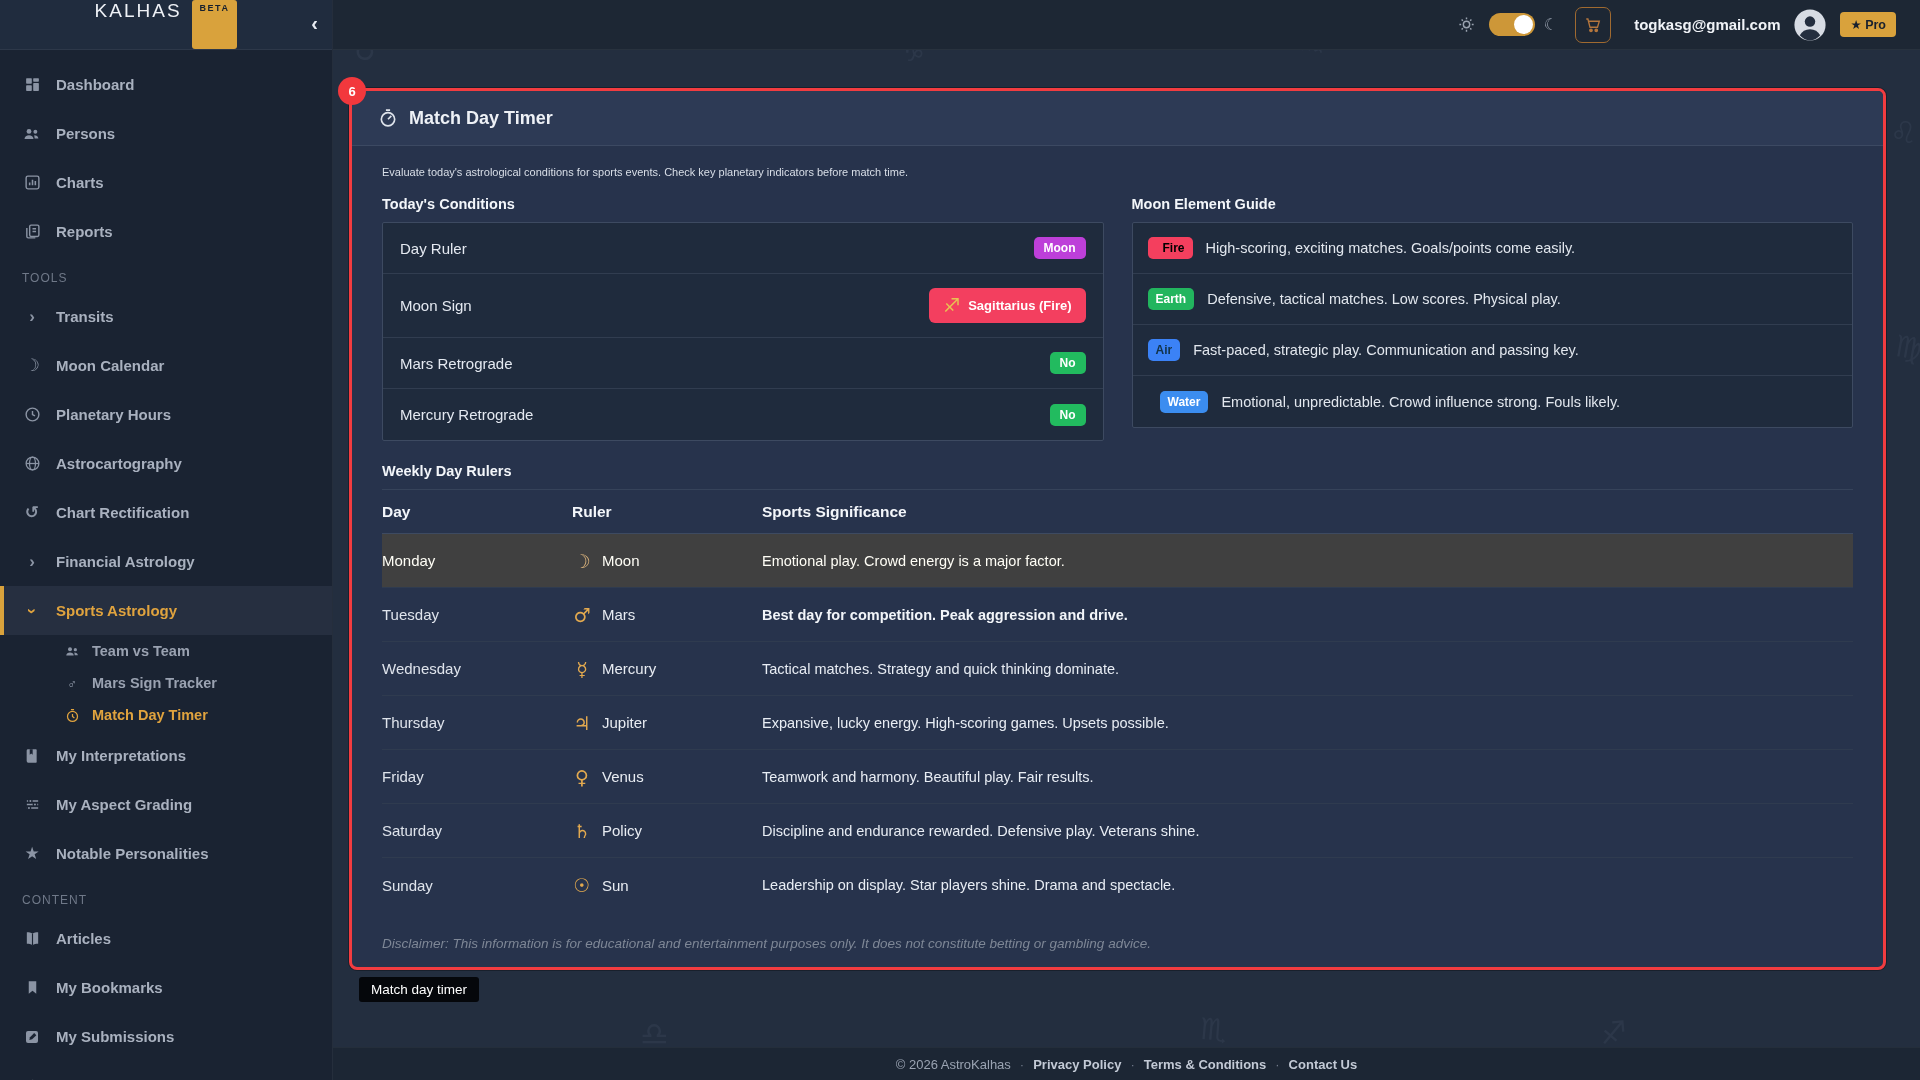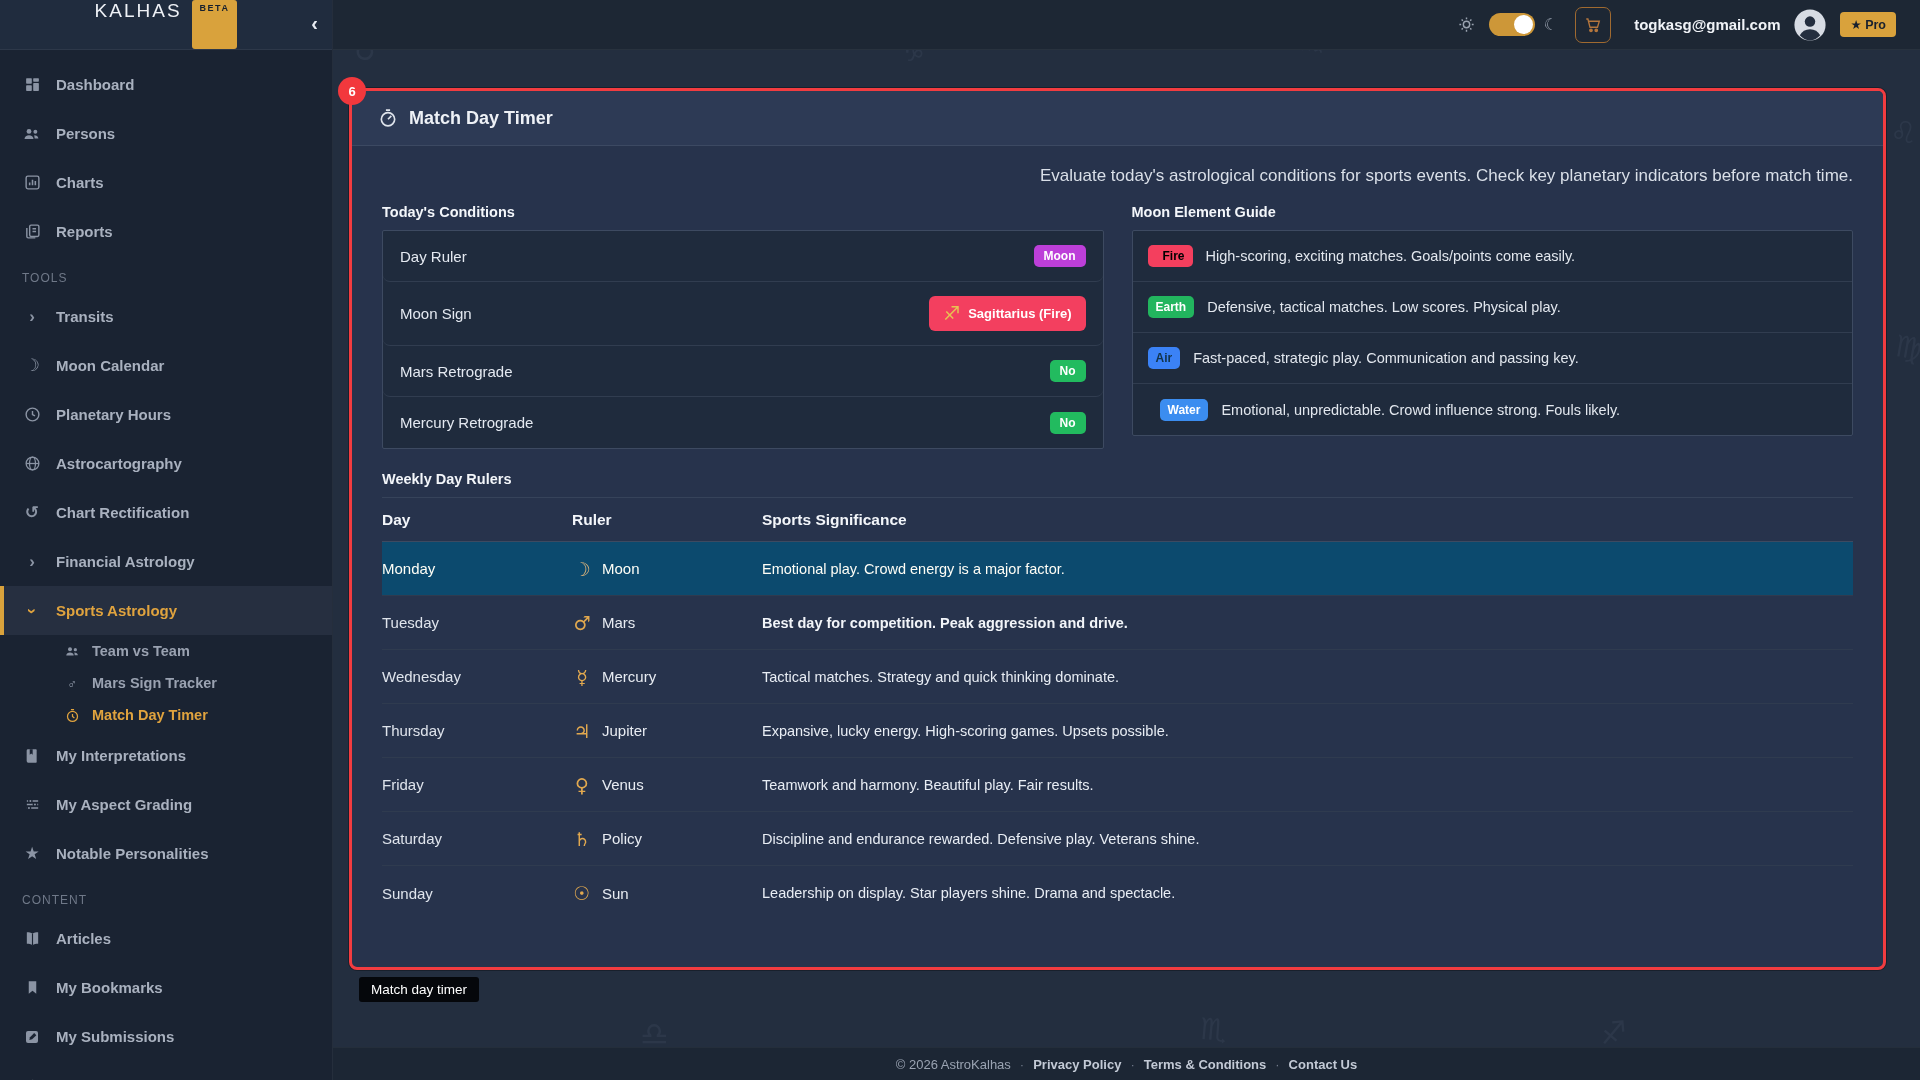--- a/index.html
+++ b/index.html
@@ -54,26 +54,26 @@
   .panel { position:relative; margin:0; width:1537px; height:882px; background:#27334c;
            border:3px solid #f23c40; border-radius:8px; box-shadow:0 0 0 1px rgba(0,0,0,.3); }
   .panel-badge { position:absolute; top:-14px; left:-14px; width:28px; height:28px; border-radius:50%;
                  background:#f2383d; color:#fff; font-size:13px; font-weight:bold;
                  display:flex; align-items:center; justify-content:center; z-index:3; }
   .panel-header { height:55px; background:#2d3a55; border-bottom:1px solid #3c4962; border-radius:5px 5px 0 0;
                   display:flex; align-items:center; gap:11px; padding:0 26px; }
   .panel-title { font-size:18px; font-weight:bold; color:#eef1f6; }
   .panel-header .ic { color:#dfe4ec; }
   .panel-body { padding:20px 30px 0; height:824px; overflow:hidden; }
-  .panel-desc { font-size:17px; color:#d9dfe8; margin-bottom:18px;text-align:right; }
+  .panel-desc { font-size:11px; color:#d9dfe8; margin-bottom:18px; }
   .cols { display:grid; grid-template-columns:1fr 1fr; gap:28px; }
   .sec-heading { font-size:14.5px; font-weight:bold; color:#f3f6fa; margin-bottom:10px; }
   .box-table { border:1px solid #3d4a61; border-radius:2px; background:#1f2b3d; }
   .cond-row { display:flex; align-items:center; justify-content:space-between; padding:14px 17px;
-              border-bottom:1px solid #313d50; min-height:51px;border-radius:7px; }
+              border-bottom:1px solid #313d50; min-height:51px; }
   .cond-row:last-child { border-bottom:none; }
   .cond-label { font-size:15px; color:#e4e9f1; }
   .badge { display:inline-flex; align-items:center; gap:8px; color:#fff; font-weight:bold;
            font-size:12px; padding:4px 10px; border-radius:5px; }
   .badge.big { font-size:13px; padding:10px 14px; border-radius:6px; }
   .badge .sag { color:#e8c252; font-size:19px; line-height:14px; }
   .elem-row { display:flex; align-items:center; gap:13px; padding:13px 15px;
               border-bottom:1px solid #313d50; min-height:51px; }
   .elem-row:last-child { border-bottom:none;padding-left:27px; }
   .elem-badge { font-size:12px; font-weight:bold; padding:4px 8px; border-radius:5px; }
@@ -83,21 +83,21 @@
   .wk-head { display:grid; grid-template-columns:190px 190px 1fr; padding:13px 0 12px;
              border-bottom:1px solid #3d4a61; font-size:15.5px; font-weight:bold; color:#f3f6fa; }
   .wk-row { display:grid; grid-template-columns:190px 190px 1fr; align-items:center;
             padding:9px 0; min-height:54px; border-bottom:1px solid #2f3b4f; }
   .wk-row:last-child { border-bottom:none; }
   .wk-day { font-size:15px; color:#dfe4ec; }
   .wk-ruler { display:flex; align-items:center; gap:10px; font-size:15px; color:#e8ecf2; }
   .wk-sym { color:#e2a94f; font-size:19px; width:20px; text-align:center; font-family:"DejaVu Sans",sans-serif; }
   .wk-sig { font-size:14.5px; color:#e8edf4; }
   .wk-row.bold .wk-sig { font-weight:bold; color:#f2f5f9; }
-  .wk-row.hl { background:#0c4a6e; }
+  .wk-row.hl { background:#404040; }
   .wk-row.hl .wk-day, .wk-row.hl .wk-sig, .wk-row.hl .wk-ruler { color:#fffef6; }
   .wk-row.hl .wk-sym { color:#d9b27c; }
   .disclaimer { margin-top:24px; font-size:13.5px; font-style:italic; color:#7e8796; }
   .tooltip { position:absolute; left:26px; top:927px; background:#05070b; color:#fff; font-size:13.5px;
              padding:5px 12px; border-radius:3px; }
   .footer { height:33px; background:#1c2634; border-top:1px solid rgba(255,255,255,.04);
             display:flex; align-items:center; justify-content:center; gap:9px; font-size:13px; }
   .footer .copy { color:#9aa3b2; }
   .footer .dot { color:#707a8a; }
   .footer .flink { color:#c3cad6; font-weight:bold; cursor:pointer; }
@@ -464,20 +464,21 @@
               <div class="wk-row">
                 <span class="wk-day">Sunday</span>
                 <span class="wk-ruler">
                   <span class="wk-sym">☉</span>
                   <span>Sun</span>
                 </span>
                 <span class="wk-sig">Leadership on display. Star players shine. Drama and spectacle.</span>
               </div>
             </div>
         </div>
+        <div class="disclaimer">Disclaimer: This information is for educational and entertainment purposes only. It does not constitute betting or gambling advice.</div>
       </div>
     </div>
     <div class="tooltip">Match day timer</div>
   </div>
 
   <div class="footer">
     <span class="copy">© 2026 AstroKalhas</span>
     <span id="footerLinks" style="display:flex;gap:9px;align-items:center;">
         <span class="dot">·</span>
         <span class="flink">Privacy Policy</span>

